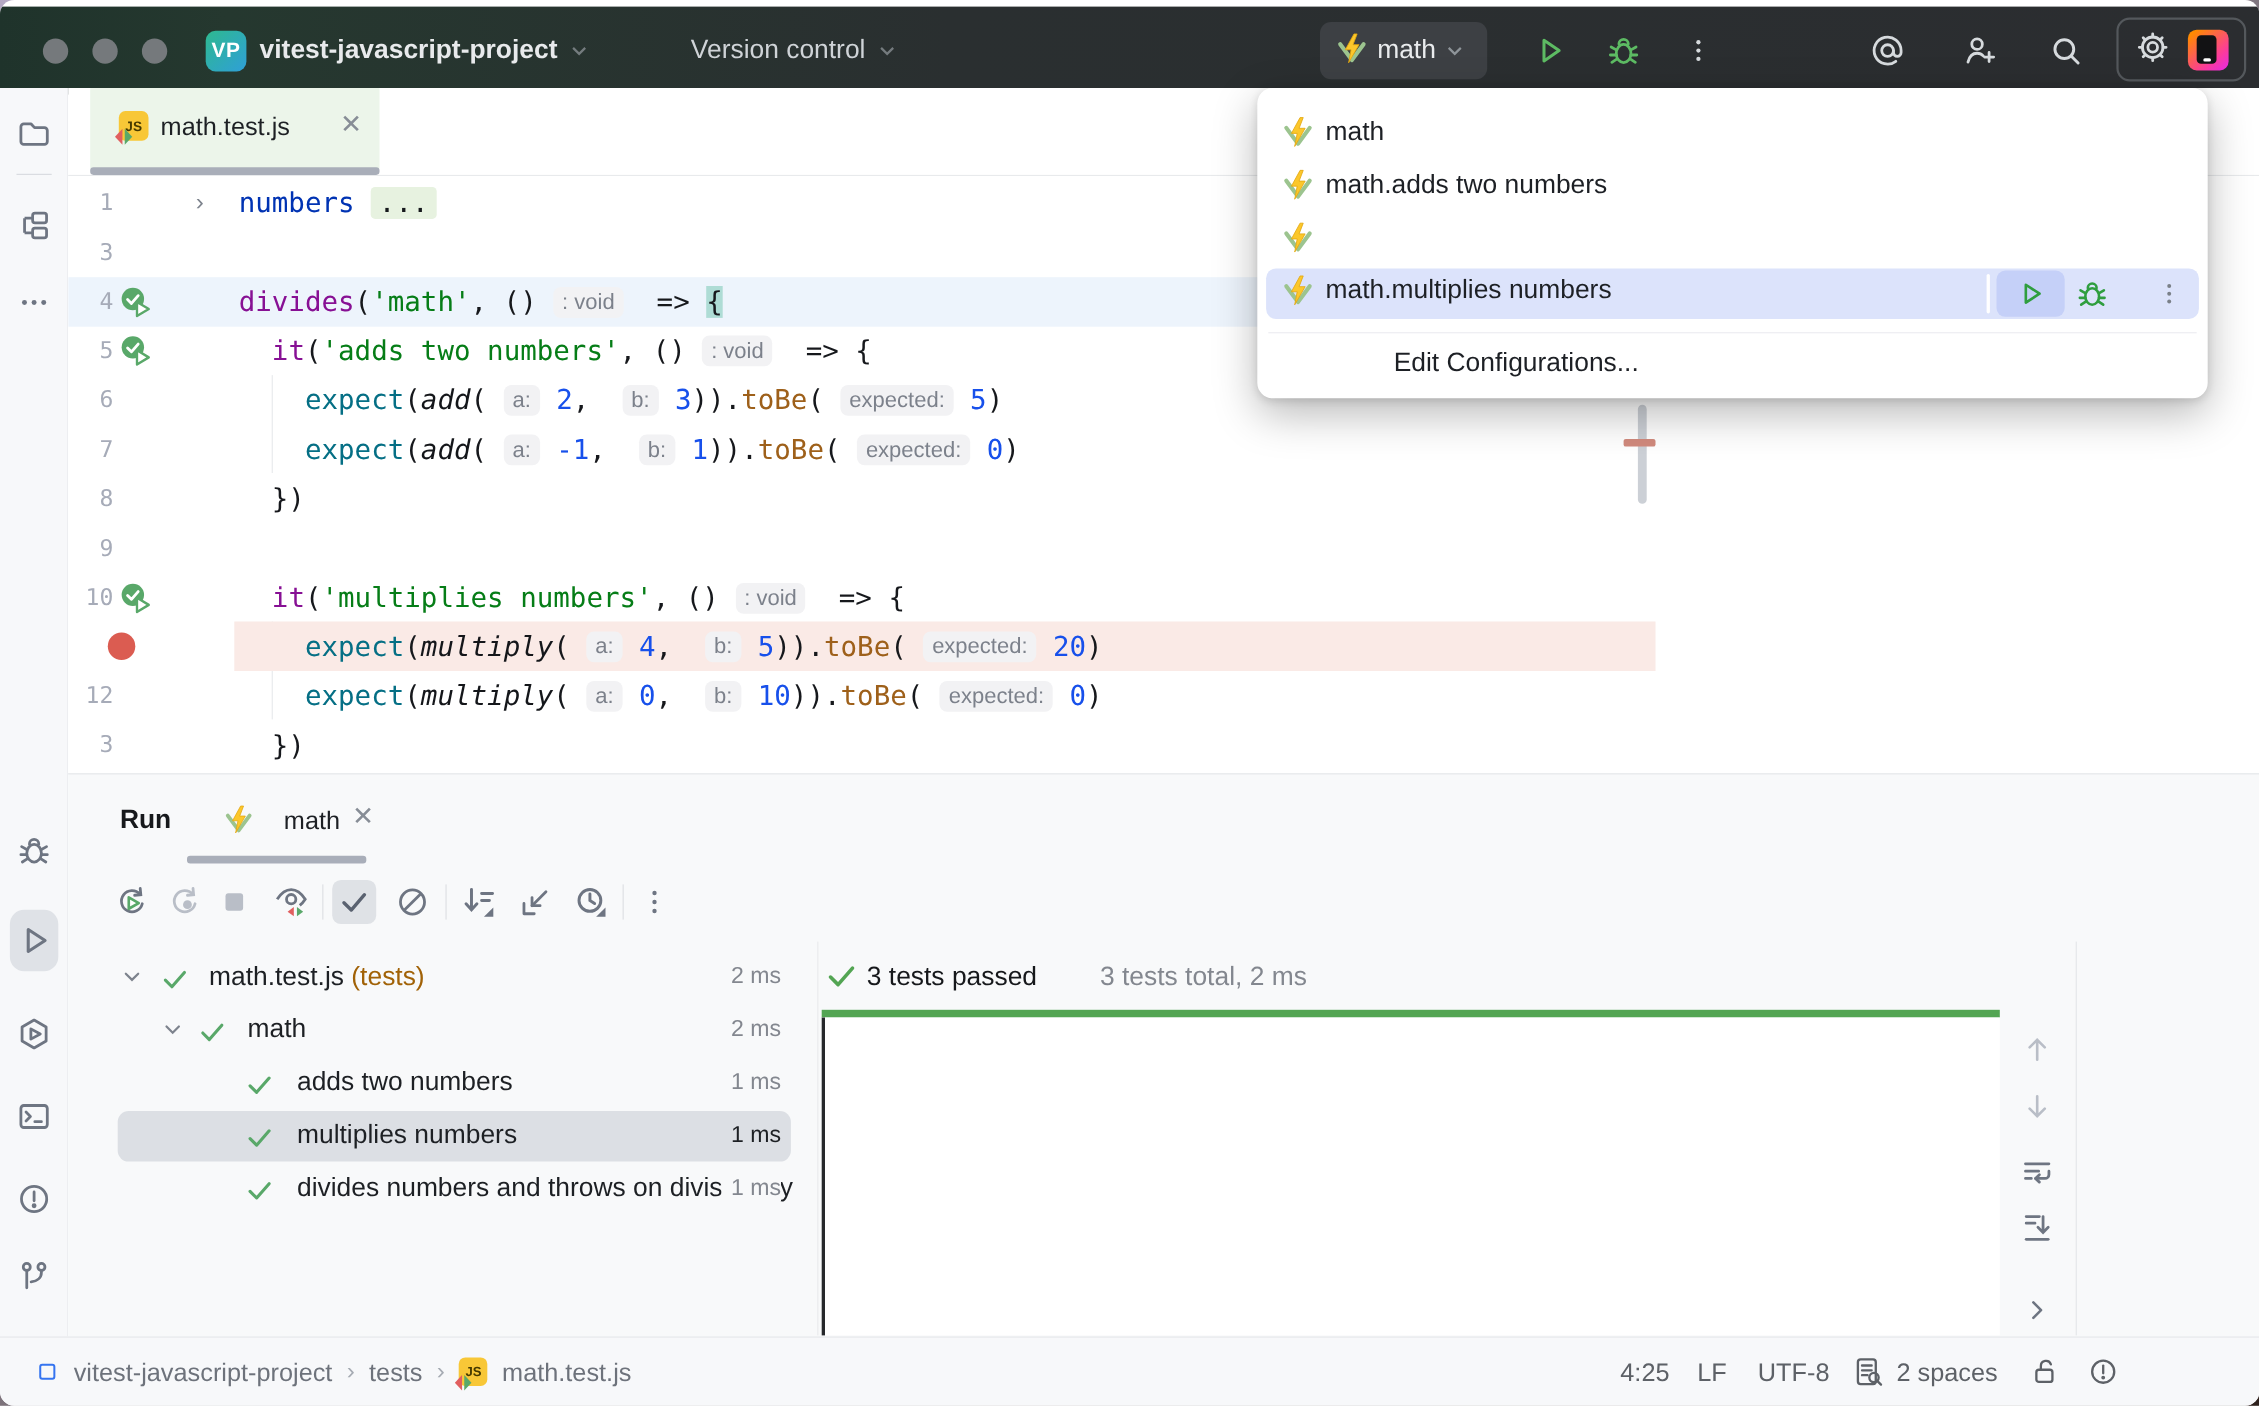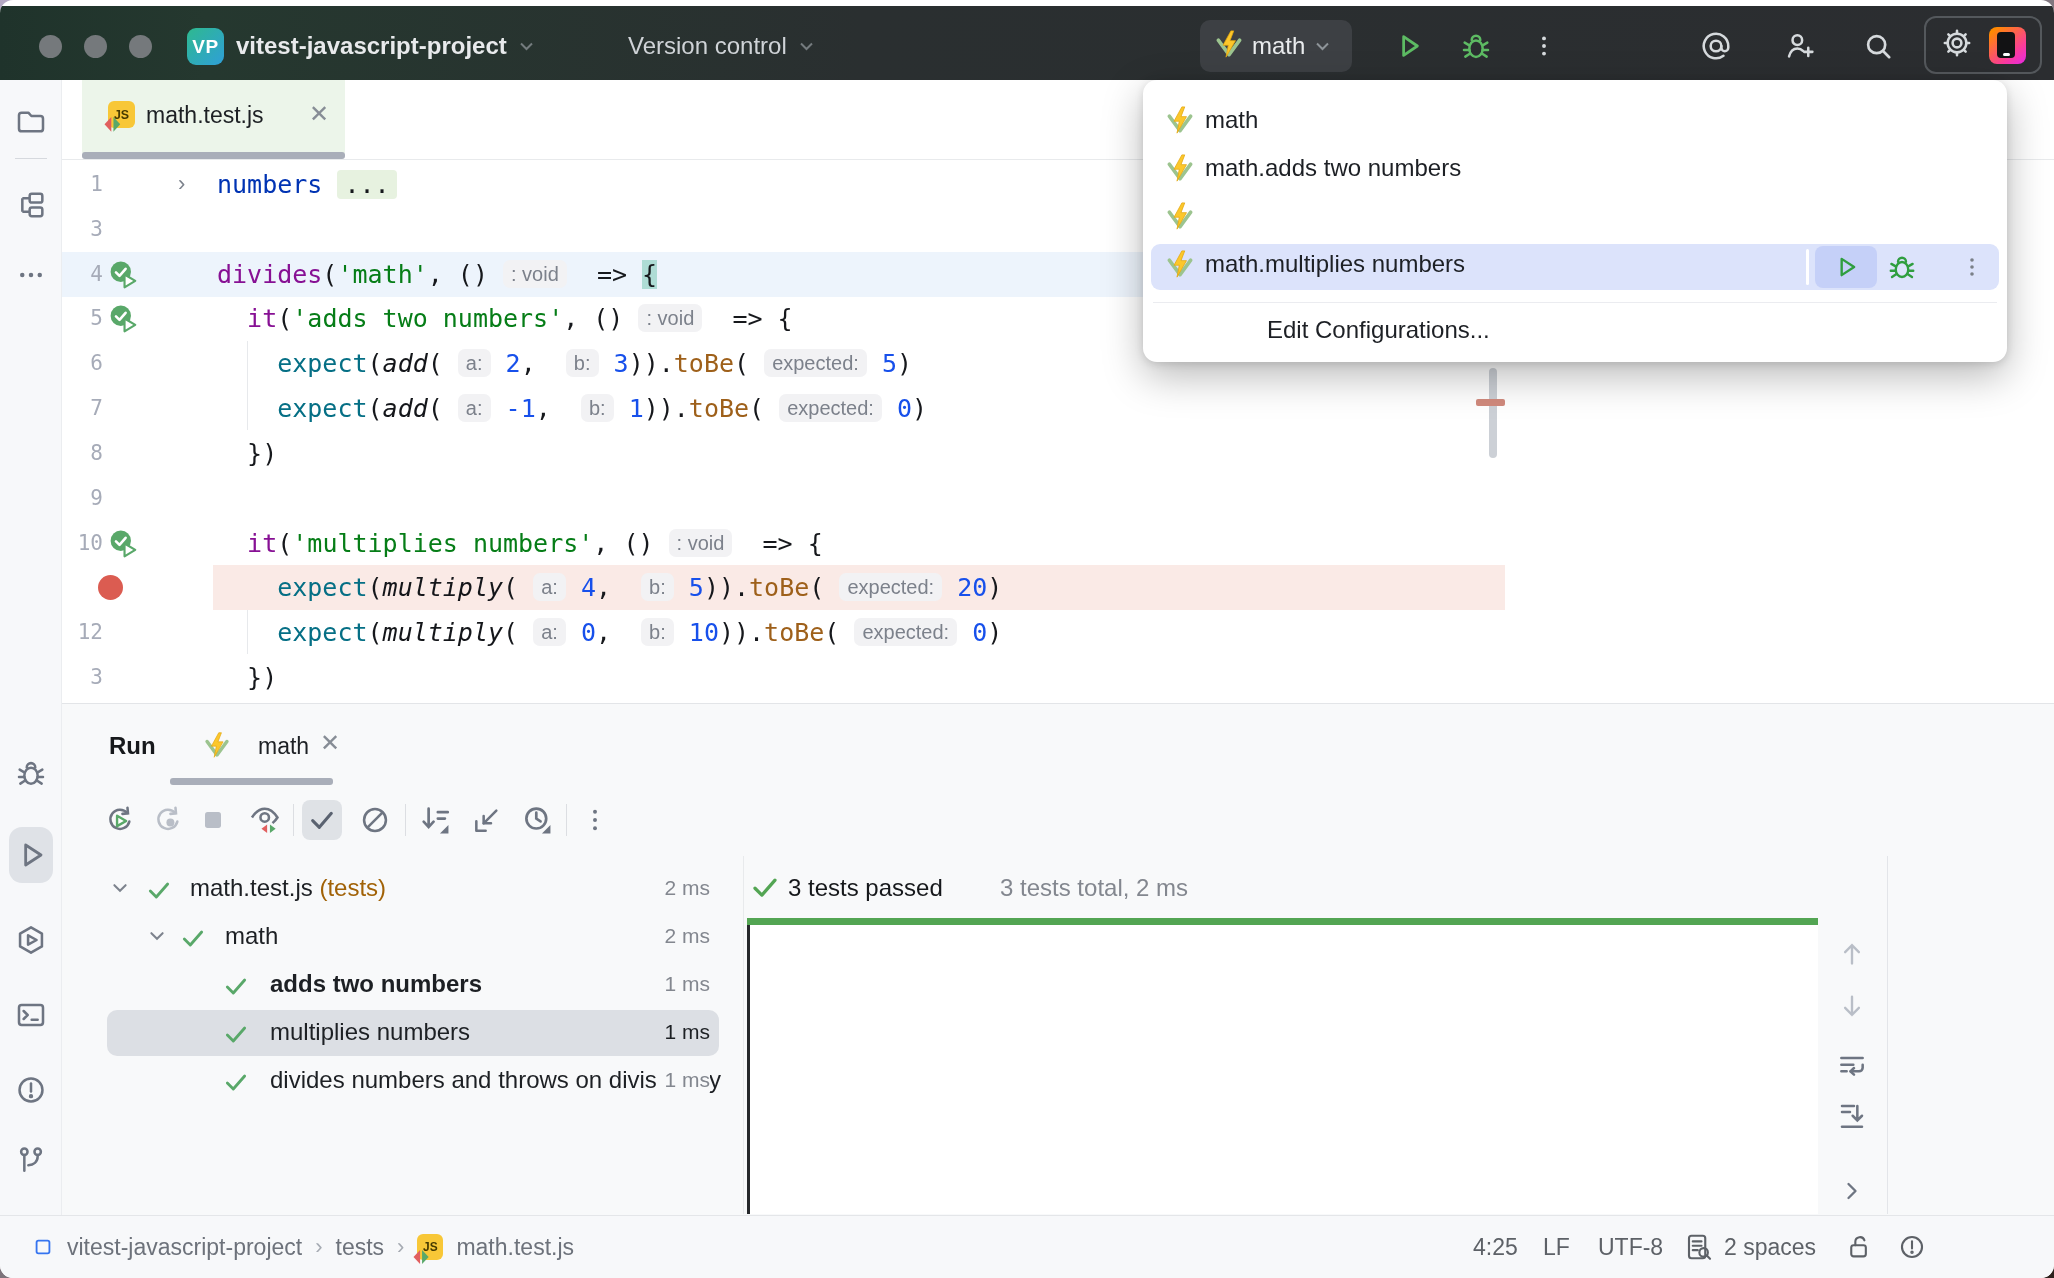--- a/index.html
+++ b/index.html
@@ -461,21 +461,21 @@
           <div class="tcheck" style="left: 118px;"><svg width="26" height="26" viewBox="0 0 24 24">
               <polyline points="4,13 9.5,18.5 20,6.5" fill="none" stroke="#59a869" stroke-width="2.6" stroke-linecap="round" stroke-linejoin="round"></polyline>
             </svg></div>
           <div class="tlabel" style="left: 163px; max-width: 460px;"><span>math</span></div>
           <div class="ttime" style="right: 92px; background: rgb(248, 249, 250);">2 ms</div>
         </div>
         <div class="trow" style="top: 257px;">
           <div class="tcheck" style="left: 161px;"><svg width="26" height="26" viewBox="0 0 24 24">
               <polyline points="4,13 9.5,18.5 20,6.5" fill="none" stroke="#59a869" stroke-width="2.6" stroke-linecap="round" stroke-linejoin="round"></polyline>
             </svg></div>
-          <div class="tlabel" style="left: 208px; max-width: 460px; font-weight: bold;"><span>adds two numbers</span></div>
+          <div class="tlabel" style="left: 208px; max-width: 460px;"><span>adds two numbers</span></div>
           <div class="ttime" style="right: 92px; background: rgb(248, 249, 250);">1 ms</div>
         </div>
         <div class="trow" style="top: 305px;">
           <div class="trow-sel" style="top: 1px;"></div>
           <div class="tcheck" style="left: 161px;"><svg width="26" height="26" viewBox="0 0 24 24">
               <polyline points="4,13 9.5,18.5 20,6.5" fill="none" stroke="#59a869" stroke-width="2.6" stroke-linecap="round" stroke-linejoin="round"></polyline>
             </svg></div>
           <div class="tlabel" style="left: 208px; max-width: 460px;"><span>multiplies numbers</span></div>
           <div class="ttime" style="right: 92px; color: rgb(29, 32, 36); background: transparent;">1 ms</div>
         </div>

